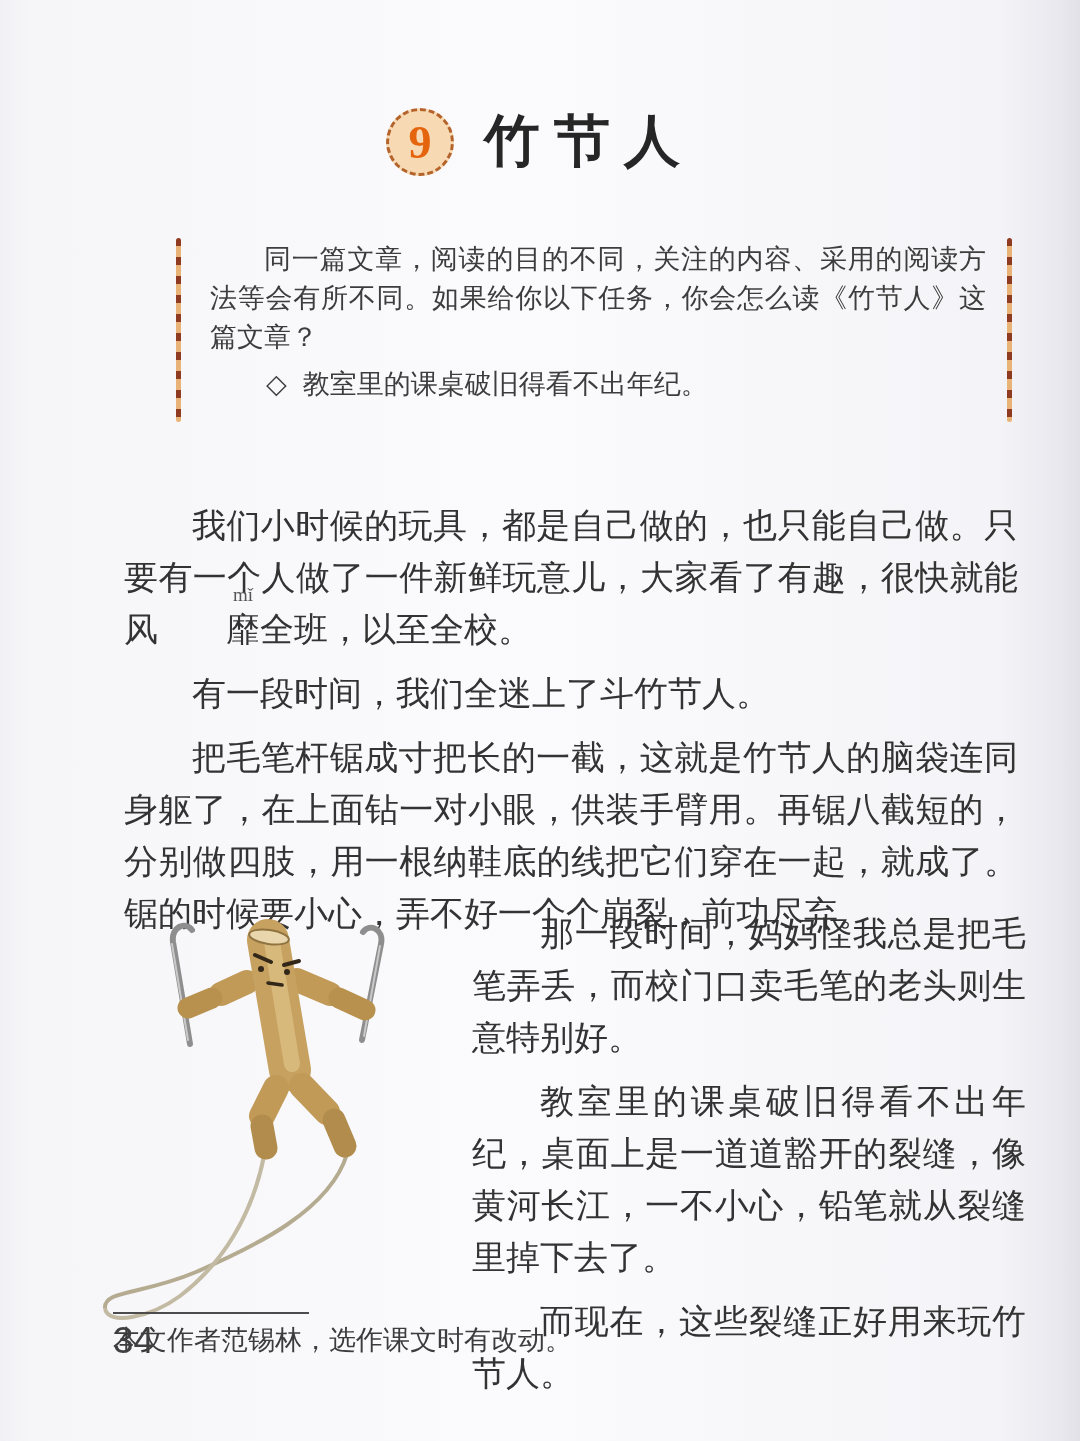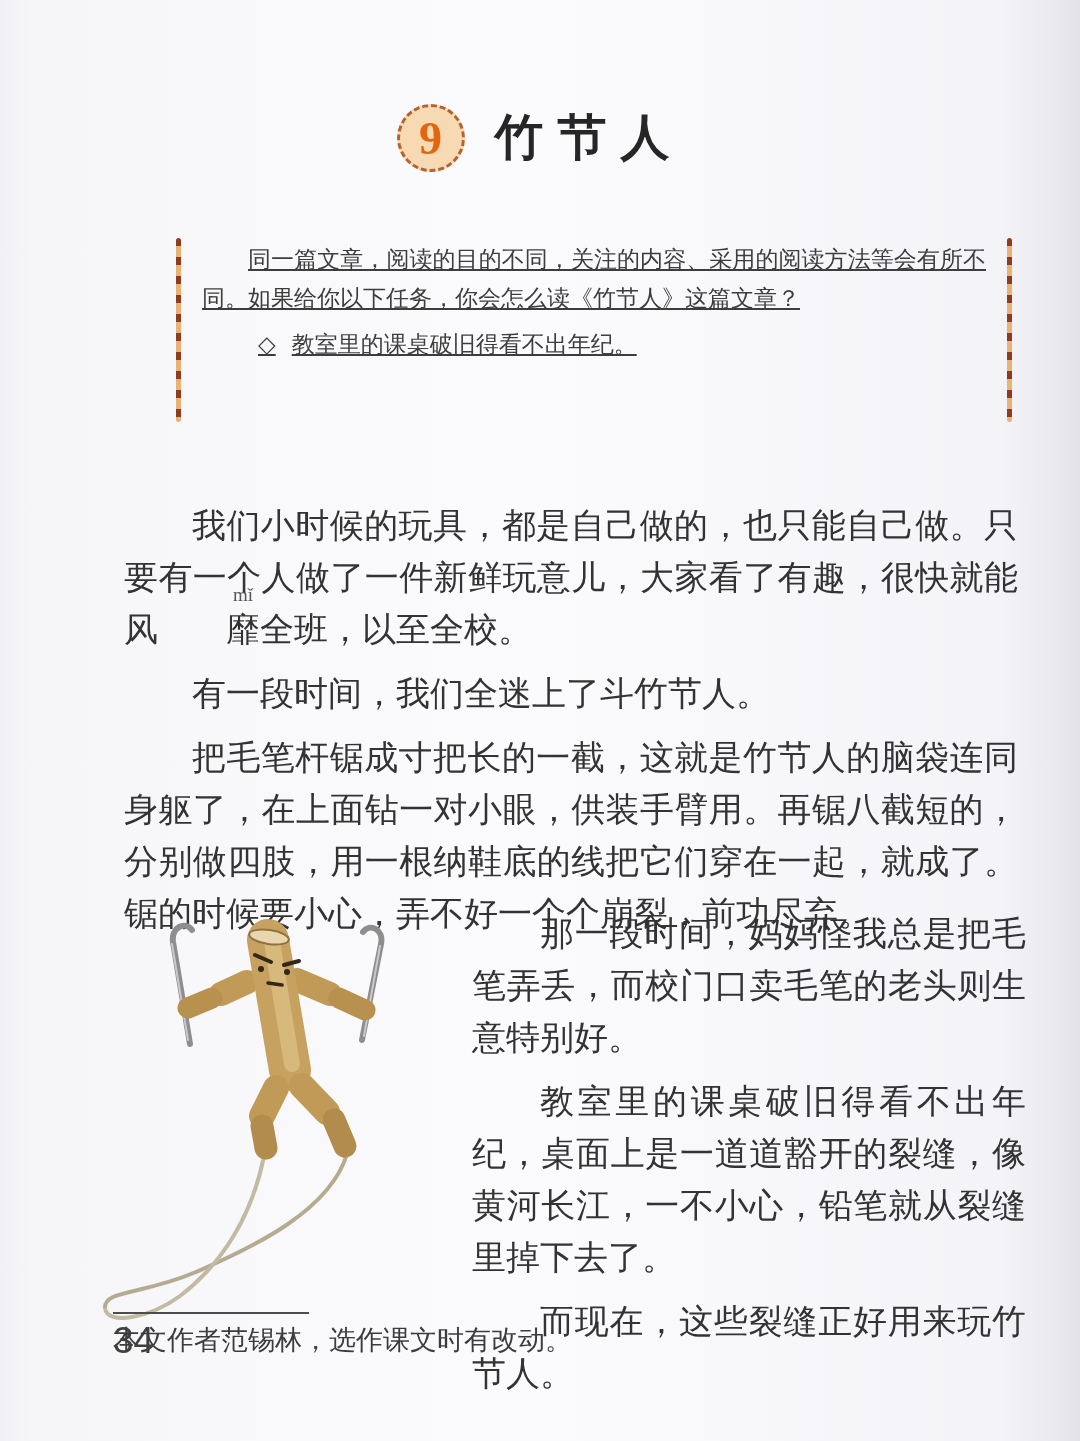--- a/index.html
+++ b/index.html
@@ -23,36 +23,36 @@
   .lesson-badge{
     width:62px;height:62px;border-radius:50%;
     background:#f7d9b3;
     border:3px dashed #b4632a;
     box-sizing:content-box;
     display:flex;align-items:center;justify-content:center;
     font-size:46px;font-weight:bold;color:#e4650e;
     font-family:"Liberation Serif","DejaVu Serif",serif;
   }
   .lesson-title{
-    font-size:49px;font-weight:bold;color:#262626;
+    font-size:56px;font-weight:bold;color:#262626;
     letter-spacing:14px;
   }
   
   .intro-box{
     position:absolute;top:238px;left:176px;width:836px;height:184px;
   }
   .bamboo-bar{
     position:absolute;top:0;width:5px;height:184px;border-radius:3px;
     background:repeating-linear-gradient(180deg,#8e3b22 0px,#8e3b22 8px,#e9b377 8px,#e9b377 19px);
   }
   .bamboo-bar.left{left:0;}
   .bamboo-bar.right{right:0;}
   .intro-content{
-    position:absolute;left:26px;right:26px;top:2px;
-    font-size:23px;line-height:39px;color:#3d3d3d;text-decoration:underline;
+    position:absolute;left:34px;right:26px;top:2px;
+    font-size:27px;line-height:39px;color:#3d3d3d;
   }
   .intro-lead{margin:0;text-indent:2em;text-align:justify;}
   .intro-tasks{margin:8px 0 0 0;padding:0;list-style:none;}
   .intro-tasks li{margin:0 0 0 56px;line-height:38px;}
   .diamond{margin-right:16px;color:#3d3d3d;}
   
   .body-block{
     position:absolute;top:488px;left:112px;width:918px;
     font-size:34px;line-height:52px;color:#333;
     text-align:justify;

